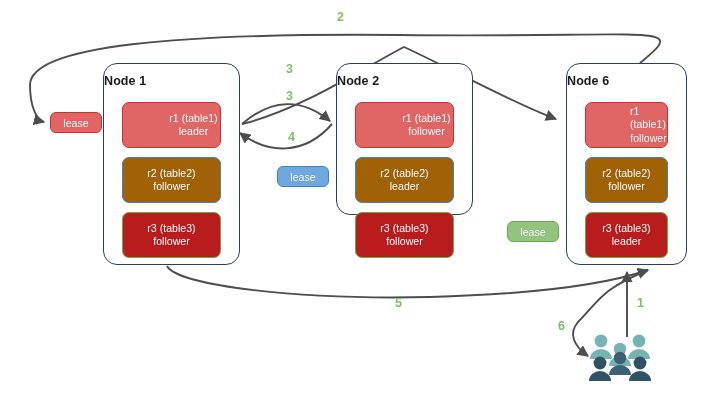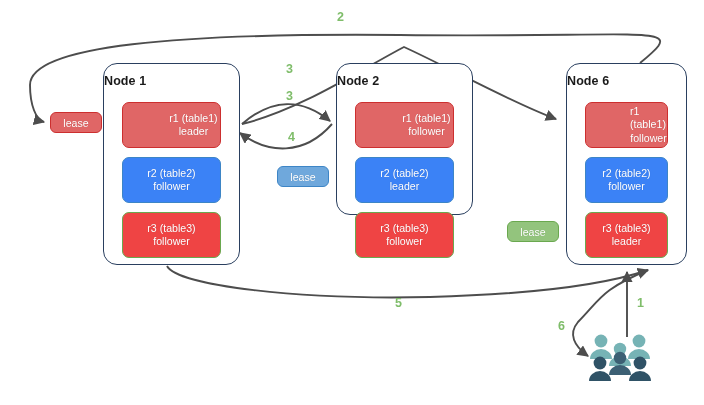--- a/index.html
+++ b/index.html
@@ -51,22 +51,22 @@
     display: flex;
     flex-direction: column;
     align-items: center;
     justify-content: center;
     color: #ffffff;
     font-size: 10.6px;
     line-height: 13.5px;
     text-shadow: 0 0 1px rgba(0,0,0,0.18);
   }
   .replica-red   { background: #e06666; border: 1.4px solid #cc2f2f; padding-left: 44px; }
-  .replica-blue  { background: #3b82f6; border: 1.4px solid #3d85c6; }
-  .replica-green { background: #ef4444; border: 1.4px solid #6aa84f; text-align: right; }
+  .replica-blue  { background: #a16207; border: 1.4px solid #3d85c6; }
+  .replica-green { background: #b91c1c; border: 1.4px solid #6aa84f; text-align: right; }
 
   .lease {
     position: absolute;
     border-radius: 6px;
     box-sizing: border-box;
     display: flex;
     align-items: center;
     justify-content: center;
     color: #ffffff;
     font-size: 10.6px;

